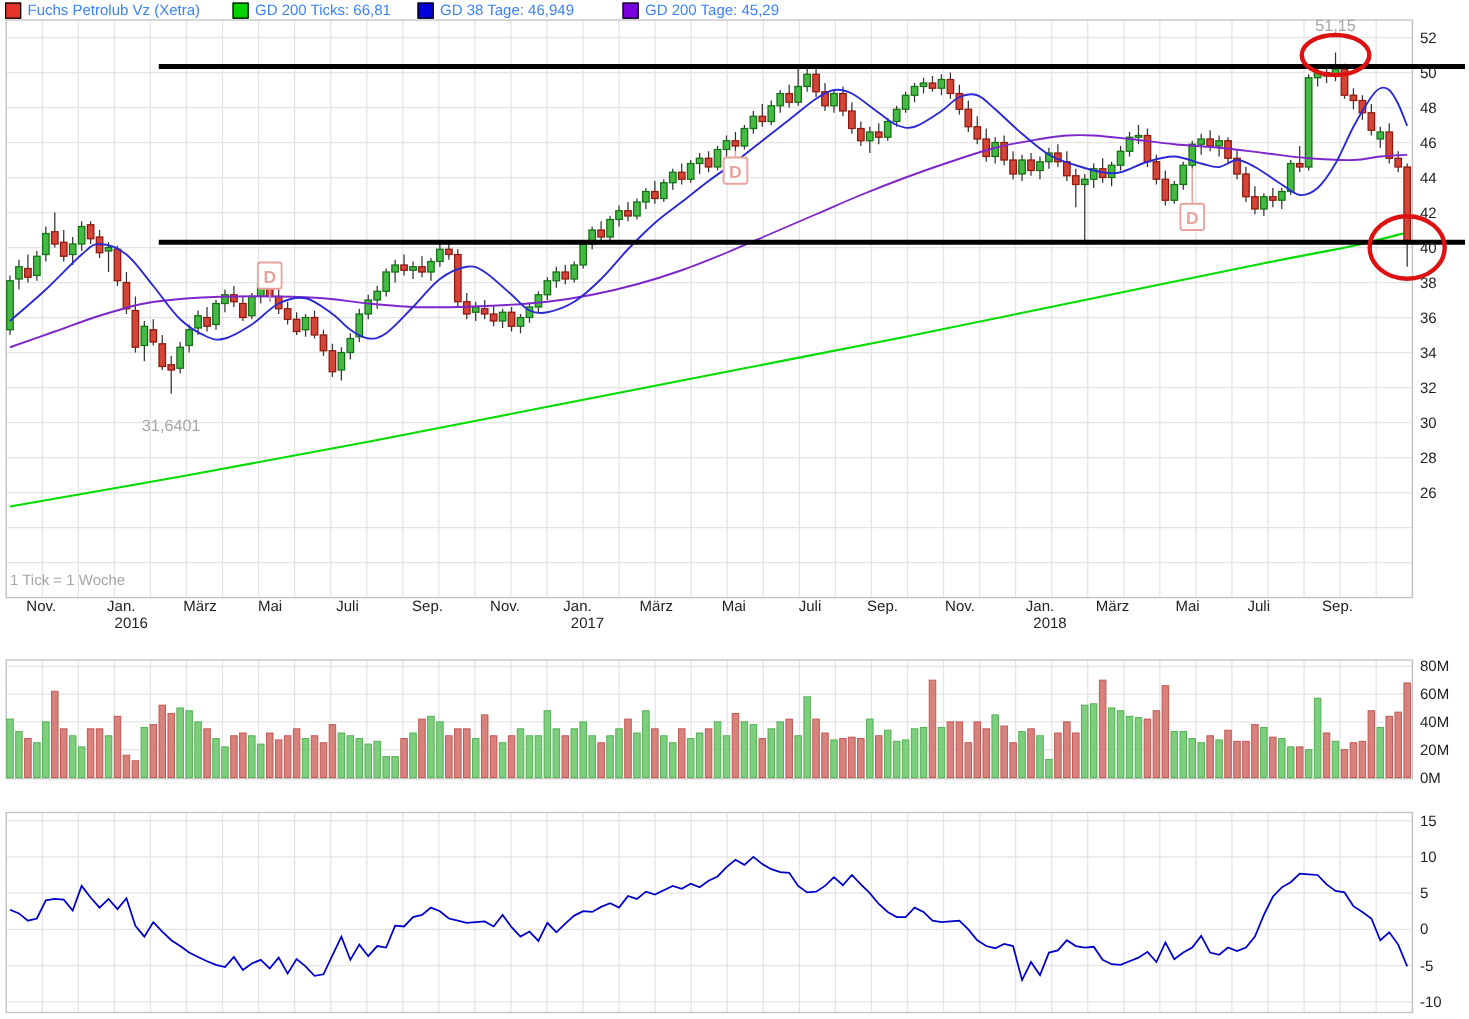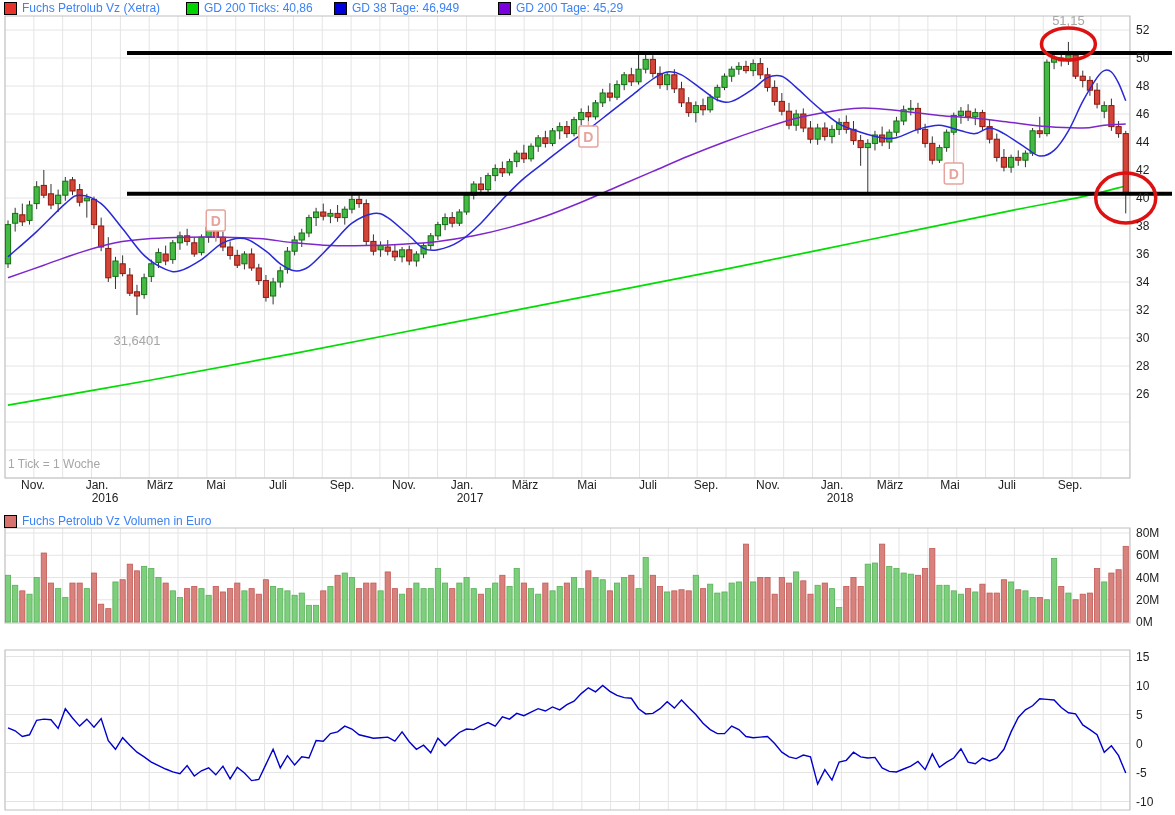--- a/index.html
+++ b/index.html
@@ -705,32 +705,26 @@
       <text x="1136" y="805.5" font-size="12" fill="#222222">-10</text>
     </svg>
 
   <div class="legend-row" style="top:1px;">
     <span class="legend-item" style="left: 4px;">
       <span class="swatch" style="background: rgb(230, 52, 42);"></span>
       <span>Fuchs Petrolub Vz (Xetra)</span>
     </span>
     <span class="legend-item" style="left: 186px;">
       <span class="swatch" style="background: rgb(0, 211, 0);"></span>
-      <span>GD 200 Ticks: 40,86</span>
+      <span>GD 200 Ticks: 66,81</span>
     </span>
     <span class="legend-item" style="left: 334px;">
       <span class="swatch" style="background: rgb(0, 0, 221);"></span>
       <span>GD 38 Tage: 46,949</span>
     </span>
     <span class="legend-item" style="left: 480px; padding-left: 18px;">
       <span class="swatch" style="background: rgb(122, 0, 221);"></span>
       <span>GD 200 Tage: 45,29</span>
     </span>
   </div>
 
-  <div class="legend-row" style="top:514px;">
-    <span class="legend-item" style="left:4px;">
-      <span class="swatch" id="vol-swatch" style="background: rgb(215, 115, 111);"></span>
-      <span>Fuchs Petrolub Vz Volumen in Euro</span>
-    </span>
-  </div>
 
 </div>
 
 </body></html>

